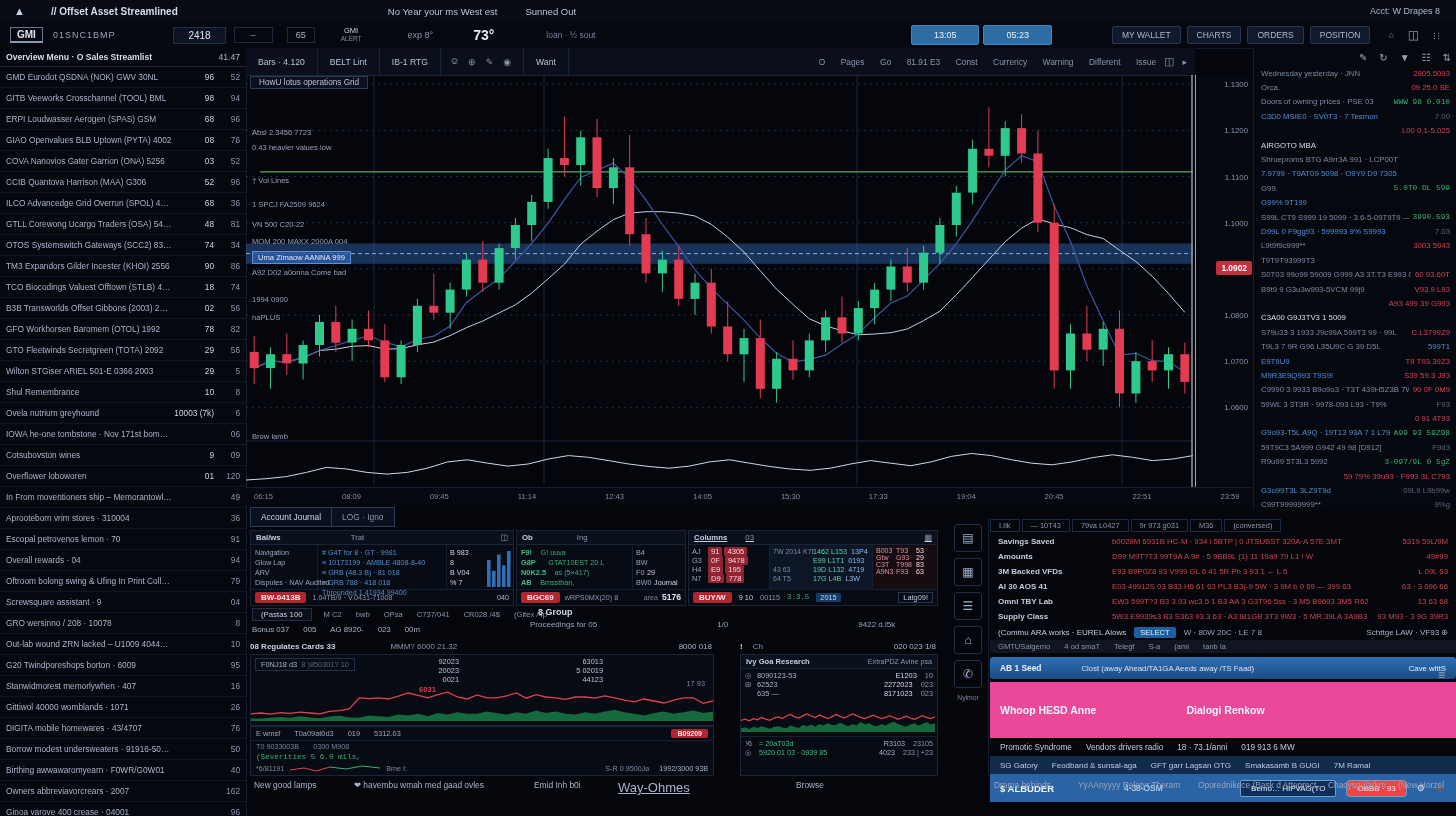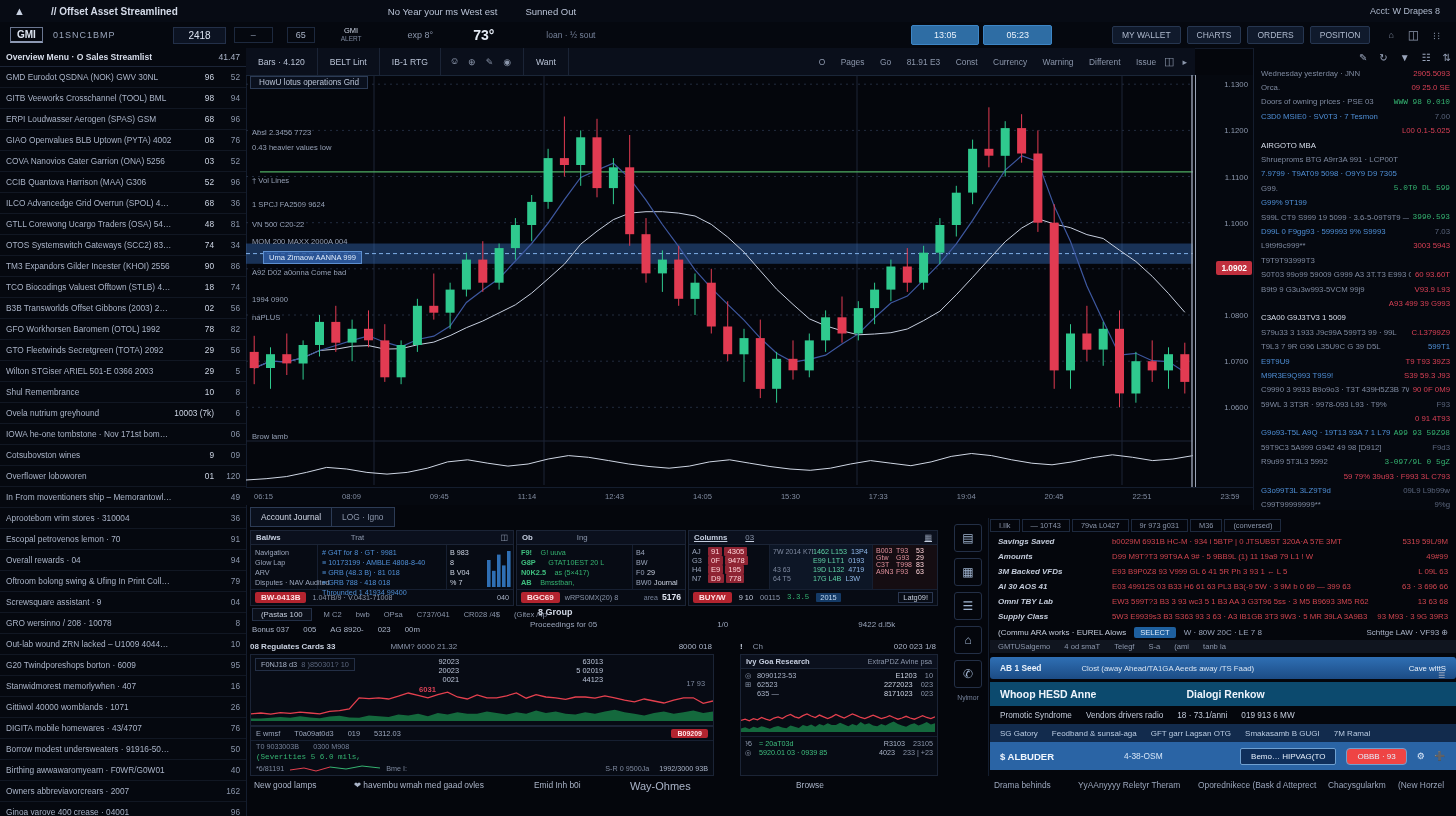--- a/index.html
+++ b/index.html
@@ -15,21 +15,21 @@
   .btn-dark{background:#101a2c;color:#aeb9cd;border:1px solid #263svg;border-radius:2px;font-size:8.5px;padding:3px 9px;}
   .wl-row{display:flex;height:20px;align-items:center;border-bottom:1px solid rgba(40,52,74,.35);padding:0 6px;}
   .wl-n{flex:1;font-size:8.3px;color:#aab4c8;white-space:nowrap;overflow:hidden;text-overflow:ellipsis;}
   .wl-a{width:42px;text-align:right;font-size:8.3px;color:#cdd5e4;}
   .wl-b{width:26px;text-align:right;font-size:8.3px;color:#8b96ab;}
   .feed-row{display:flex;min-height:14.4px;align-items:center;padding:0 7px;font-size:7.8px;gap:4px;}
   .feed-l{flex:1;white-space:nowrap;overflow:hidden;}
   .tab{padding:0 12px;height:100%;display:flex;align-items:center;border-right:1px solid #1b2436;color:#b9c3d6;font-size:8.6px;white-space:nowrap;}
   .ct-right span{margin-left:13px;color:#8b96ab;font-size:8.4px;white-space:nowrap;}
   .acct-row{display:flex;height:15px;align-items:center;gap:6px;padding:0 8px;font-size:7.8px;}
-  .acct-lbl{width:108px;color:#c3cbda;font-weight:bold;white-space:nowrap;font-size:8px;font-style:italic;}
+  .acct-lbl{width:108px;color:#c3cbda;font-weight:bold;white-space:nowrap;font-size:8px;}
   .acct-txt{flex:1;color:#d0454f;white-space:nowrap;overflow:hidden;}
   .acct-val{color:#d0454f;white-space:nowrap;}
   .cells span{margin-right:14px;white-space:nowrap;}
   .rail-ic{width:26px;height:26px;display:flex;align-items:center;justify-content:center;border:1px solid #232f46;border-radius:3px;color:#9fb3cf;font-size:12px;margin:6px auto;}
   .ladder-cell{background:#8f2433;color:#ffd3d8;padding:0 3px;margin-right:2px;border-radius:1px;font-size:7.6px;}
   .tick{position:absolute;right:6px;font-size:7.8px;color:#8b96ab;}
   .leg{position:absolute;left:6px;font-size:7.6px;color:#96a1b6;white-space:nowrap;pointer-events:none;}
   .xlab{font-size:7.6px;color:#828da2;white-space:nowrap;}
   .glyph{margin-left:10px;color:#8b96ab;}
   .bluebar{background:linear-gradient(180deg,#2f6fb4,#1c4c85);border-radius:3px;color:#eaf2fb;}
@@ -428,21 +428,21 @@
         <polyline points="0.0,405.0 20.1,403.7 40.3,401.6 60.4,397.4 80.6,392.4 100.7,394.0 120.9,397.4 141.0,399.1 161.2,397.4 181.3,393.2 201.5,386.9 221.6,384.8 241.8,388.2 261.9,391.1 282.1,389.0 302.2,384.0 322.4,380.6 342.5,382.3 362.7,385.6 382.8,389.0 403.0,391.5 423.1,393.2 443.3,391.1 463.4,386.9 483.6,384.8 503.7,388.2 523.9,391.5 544.0,394.0 564.2,395.3 584.3,393.2 604.5,389.0 624.6,385.6 644.8,388.2 664.9,390.7 685.1,386.9 705.2,381.4 725.4,378.5 745.5,380.6 765.7,384.8 785.8,388.2 806.0,389.8 826.1,386.9 846.3,382.7 866.4,379.8 886.6,382.3 906.7,385.6 926.9,384.0 947.0,380.6 " fill="none" stroke="#cfd6e4" stroke-width="1"></polyline>
         <line x1="946" y1="0" x2="946" y2="412" stroke="#9aa3b5" stroke-width="1.4"></line>
       </svg>
     <div id="chart-legend">
         <div class="leg" style="top: 53px;">Absl 2.3456 7723</div>
         <div class="leg" style="top: 68px;">0.43 heavier values low</div>
         <div class="leg" style="top: 101px;">† Vol Lines</div>
         <div class="leg" style="top: 125px;">1 SPCJ FA2509 9624</div>
         <div class="leg" style="top: 145px;">VN 500 C20-22</div>
         <div class="leg" style="top: 162px;">MOM 200 MAXX 2000A 004</div>
-        <div class="leg" style="top: 176px; background: rgba(46, 91, 160, 0.85); border: 1px solid rgb(93, 143, 208); padding: 1px 5px; color: rgb(220, 233, 250); margin-left: 11px;">Uma Zimaow AANNA 999</div>
+        <div class="leg" style="top: 176px; background: rgba(46, 91, 160, 0.85); border: 1px solid rgb(93, 143, 208); padding: 1px 5px; color: rgb(220, 233, 250);">Uma Zimaow AANNA 999</div>
         <div class="leg" style="top: 193px;">A92 D02 a0onna Come bad</div>
         <div class="leg" style="top: 220px;">1994 0900</div>
         <div class="leg" style="top: 238px;">naPLUS</div>
         <div class="leg" style="top: 357px;">Brow lamb</div>
       </div>
     <div class="abs" style="left:4px;top:1px;padding:1px 8px;border:1px solid #2c3b55;background:#0a101d;font-size:8.2px;color:#b9c3d6;">HowU lotus operations Grid</div>
   </div>
 
   <div class="abs" style="left:1195px;top:75px;width:58px;height:412px;background:#05080f;border-left:1px solid #9aa3b5;">
     <div id="yticks">
@@ -958,21 +958,21 @@
           <span>S-a</span>
           <span>(ami</span>
           <span>tanb la</span>
         </div>
       <div class="bluebar flex" style="height:22px;margin-top:4px;padding:0 10px;">
         <span style="font-size:8.4px;font-weight:bold;">AB 1 Seed</span>
         <span style="font-size:7.8px;margin-left:40px;opacity:.9;">Clost (away Ahead/TA1GA Aeeds away /TS Faad)</span>
         <span class="grow"></span>
         <span style="font-size:7.8px;">Cave wlttS</span>
       </div>
-      <div class="flex" style="height:24px;background:#0c4a6e;padding:0 10px;margin-top:3px;">
+      <div class="flex" style="height:24px;background:#ec4899;padding:16px 10px;margin-top:3px;">
         <span style="font-size:10.5px;font-weight:bold;color:#eef4fc;">Whoop HESD Anne</span>
         <span style="font-size:10.5px;font-weight:bold;color:#eef4fc;margin-left:90px;">Dialogi Renkow</span>
       </div>
       <div id="ac-black" class="flex cells" style="height:18px;padding:0 10px;font-size:8.2px;color:#c3cbda;">
           <span>Promotic Syndrome</span>
           <span>Vendors drivers radio</span>
           <span>18 · 73.1/anni</span>
           <span>019 913 6 MW</span>
         </div>
       <div id="ac-dkblue" class="flex cells" style="height:18px;padding:0 10px;background:#122b4d;font-size:8px;color:#b9cbe2;">
@@ -992,21 +992,21 @@
         <span style="color:#dce9fa;">➕</span>
       </div>
     </div>
   </div>
   <div class="abs" style="left:1438px;top:668px;color:#9aa5bb;font-size:12px;">≡</div>
 
   <div class="abs" style="left:246px;top:780px;width:1210px;height:20px;">
     <span class="abs" style="left:8px;font-size:8.4px;color:#aab4c8;">New good lamps</span>
     <span class="abs" style="left:108px;font-size:8.4px;color:#aab4c8;">❤ havembu wmah med gaad ovles</span>
     <span class="abs" style="left:288px;font-size:8.4px;color:#aab4c8;">Emid Inh b0i</span>
-    <span class="abs" style="left:384px;font-size:11px;color:#aab4c8;">Way-Ohmes</span>
+    <span class="abs" style="left:372px;font-size:13px;color:#aab4c8;text-decoration:underline;">Way-Ohmes</span>
     <span class="abs" style="left:550px;font-size:8.4px;color:#aab4c8;">Browse</span>
     <span class="abs" style="left:748px;font-size:8.4px;color:#9aa5bb;">Drama behinds</span>
     <span class="abs" style="left:832px;font-size:8.4px;color:#9aa5bb;">YyAAnyyyy Reletyr Theram</span>
     <span class="abs" style="left:952px;font-size:8.4px;color:#9aa5bb;">Oporednikece (Bask d Atteprect</span>
     <span class="abs" style="left:1082px;font-size:8.4px;color:#9aa5bb;">Chacysgularkm</span>
     <span class="abs" style="left:1152px;font-size:8.4px;color:#9aa5bb;">(New Horzel</span>
   </div>
 
 </div>
 

